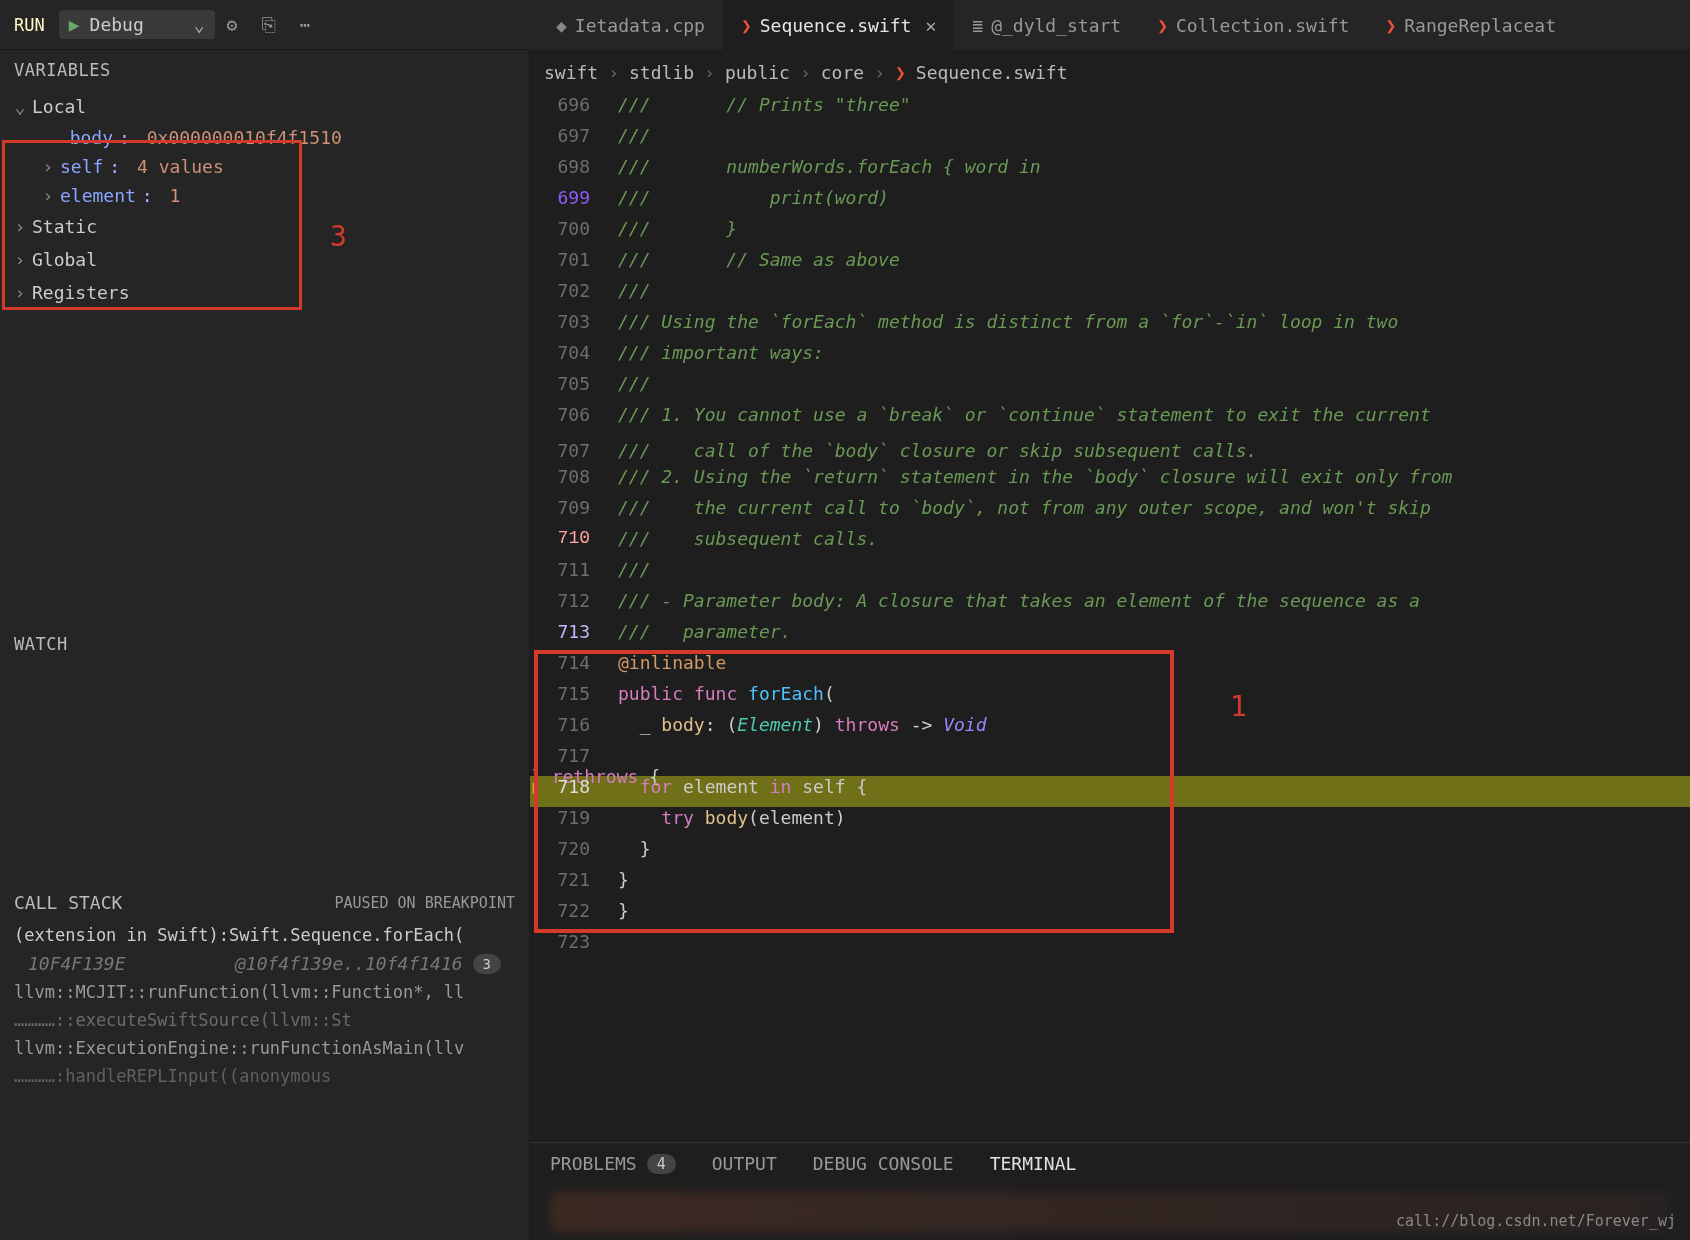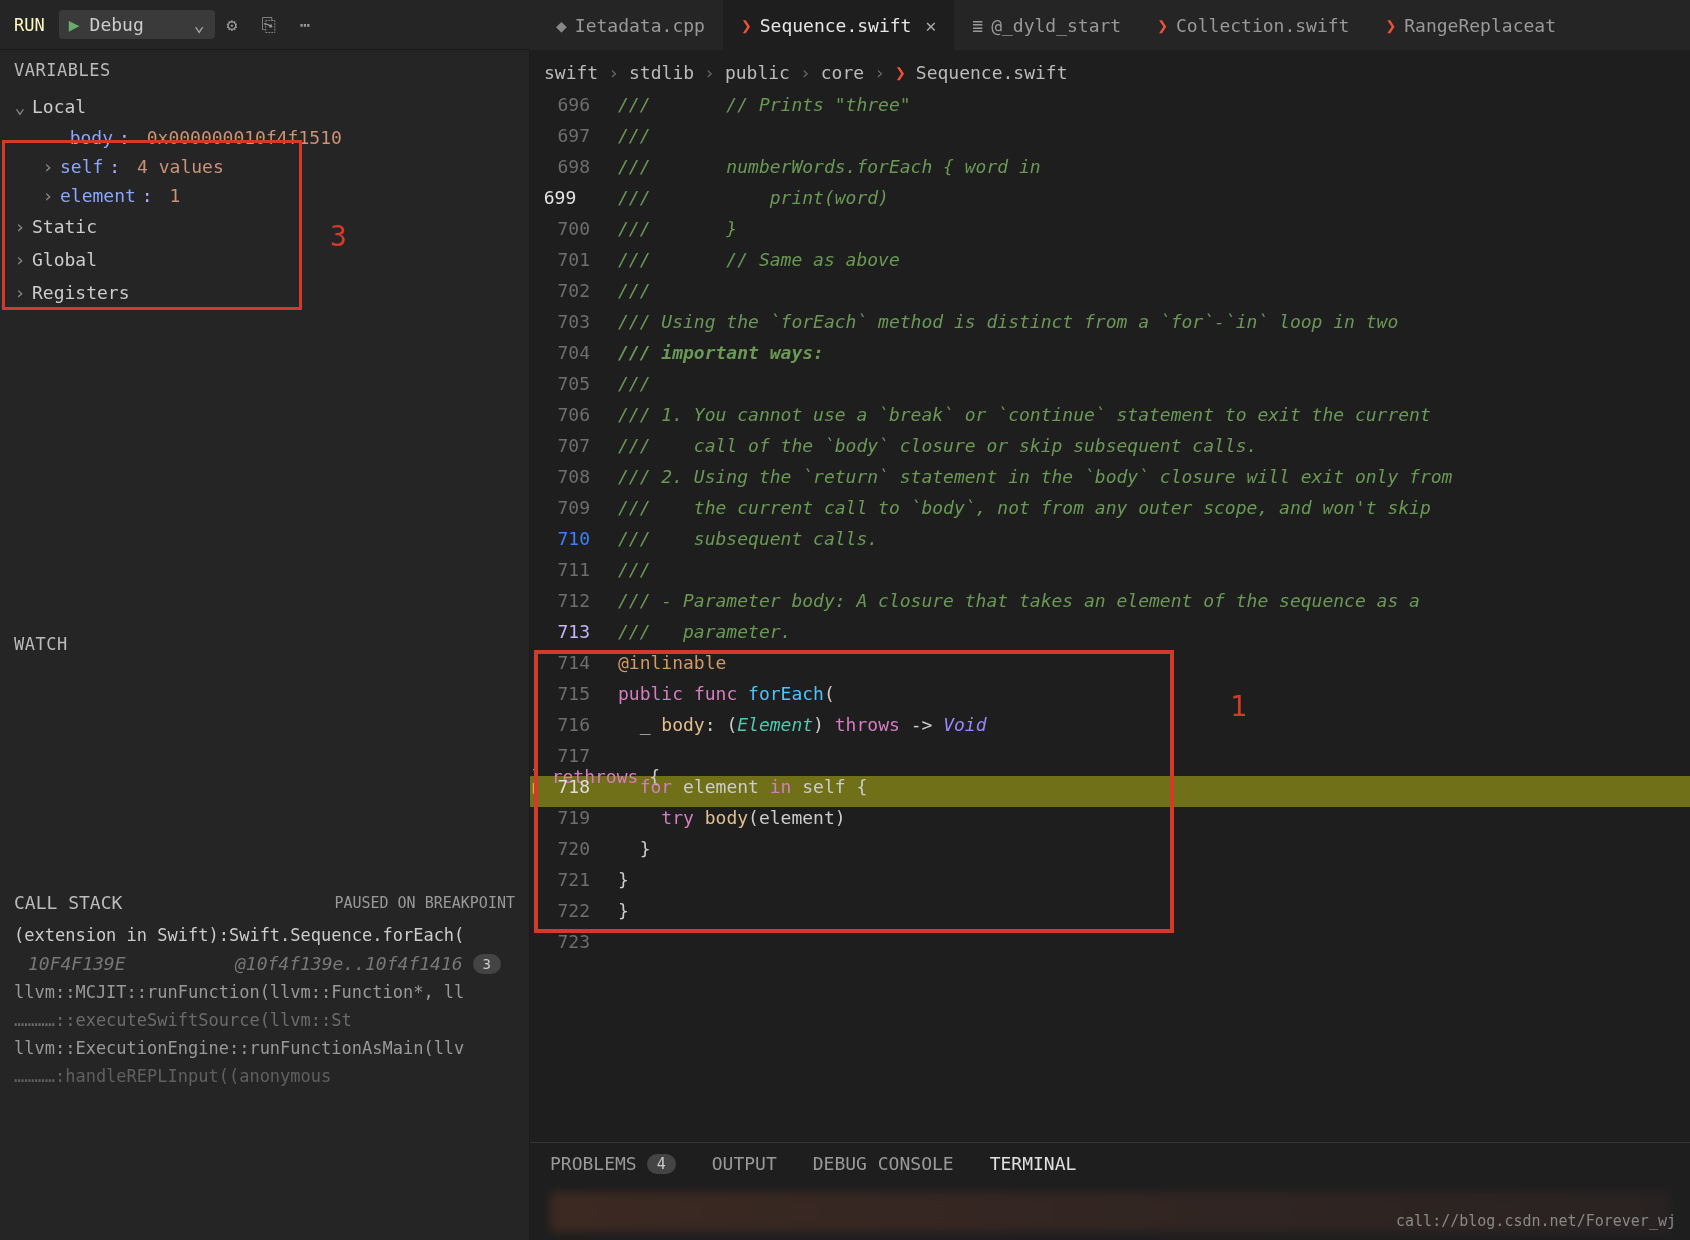--- a/index.html
+++ b/index.html
@@ -215,65 +215,65 @@
               </div>
               <div class="ln-row" style="display:flex;">
                 <span class="gutter" style="width:88px;text-align:right;padding-right:28px;color:#6e6e6e;">697</span>
                 <span class="lines" style="flex:1;"><span class="c">///</span></span>
               </div>
               <div class="ln-row" style="display:flex;">
                 <span class="gutter" style="width:88px;text-align:right;padding-right:28px;color:#6e6e6e;">698</span>
                 <span class="lines" style="flex:1;"><span class="c">///       numberWords.forEach { word in</span></span>
               </div>
               <div class="ln-row" style="display:flex;">
-                <span class="gutter" style="width:88px;text-align:center;padding-right:28px;color:#e5e5e5;">699</span>
+                <span class="gutter" style="width:88px;text-align:right;padding-right:28px;color:#8b5cf6;">699</span>
                 <span class="lines" style="flex:1;"><span class="c">///           print(word)</span></span>
               </div>
               <div class="ln-row" style="display:flex;">
                 <span class="gutter" style="width:88px;text-align:right;padding-right:28px;color:#6e6e6e;">700</span>
                 <span class="lines" style="flex:1;"><span class="c">///       }</span></span>
               </div>
               <div class="ln-row" style="display:flex;">
                 <span class="gutter" style="width:88px;text-align:right;padding-right:28px;color:#6e6e6e;">701</span>
                 <span class="lines" style="flex:1;"><span class="c">///       // Same as above</span></span>
               </div>
               <div class="ln-row" style="display:flex;">
                 <span class="gutter" style="width:88px;text-align:right;padding-right:28px;color:#6e6e6e;">702</span>
                 <span class="lines" style="flex:1;"><span class="c">///</span></span>
               </div>
               <div class="ln-row" style="display:flex;">
                 <span class="gutter" style="width:88px;text-align:right;padding-right:28px;color:#6e6e6e;">703</span>
                 <span class="lines" style="flex:1;"><span class="c">/// Using the `forEach` method is distinct from a `for`-`in` loop in two</span></span>
               </div>
               <div class="ln-row" style="display:flex;">
                 <span class="gutter" style="width:88px;text-align:right;padding-right:28px;color:#6e6e6e;">704</span>
-                <span class="lines" style="flex:1;font-weight:bold;"><span class="c">/// important ways:</span></span>
+                <span class="lines" style="flex:1;"><span class="c">/// important ways:</span></span>
               </div>
               <div class="ln-row" style="display:flex;">
                 <span class="gutter" style="width:88px;text-align:right;padding-right:28px;color:#6e6e6e;">705</span>
                 <span class="lines" style="flex:1;"><span class="c">///</span></span>
               </div>
               <div class="ln-row" style="display:flex;">
                 <span class="gutter" style="width:88px;text-align:right;padding-right:28px;color:#6e6e6e;">706</span>
                 <span class="lines" style="flex:1;"><span class="c">/// 1. You cannot use a `break` or `continue` statement to exit the current</span></span>
               </div>
-              <div class="ln-row" style="display:flex;">
+              <div class="ln-row" style="display:flex;align-items:center;">
                 <span class="gutter" style="width:88px;text-align:right;padding-right:28px;color:#6e6e6e;">707</span>
                 <span class="lines" style="flex:1;"><span class="c">///    call of the `body` closure or skip subsequent calls.</span></span>
               </div>
               <div class="ln-row" style="display:flex;">
                 <span class="gutter" style="width:88px;text-align:right;padding-right:28px;color:#6e6e6e;">708</span>
                 <span class="lines" style="flex:1;"><span class="c">/// 2. Using the `return` statement in the `body` closure will exit only from</span></span>
               </div>
               <div class="ln-row" style="display:flex;">
                 <span class="gutter" style="width:88px;text-align:right;padding-right:28px;color:#6e6e6e;">709</span>
                 <span class="lines" style="flex:1;"><span class="c">///    the current call to `body`, not from any outer scope, and won't skip</span></span>
               </div>
               <div class="ln-row" style="display:flex;">
-                <span class="gutter" style="width:88px;padding-right:28px;color:#3b82f6;">710</span>
+                <span class="gutter" style="width:88px;padding-right:28px;color:#fca5a5;font-family:Liberation Mono, monospace;">710</span>
                 <span class="lines" style="flex:1;"><span class="c">///    subsequent calls.</span></span>
               </div>
               <div class="ln-row" style="display:flex;">
                 <span class="gutter" style="width:88px;text-align:right;padding-right:28px;color:#6e6e6e;">711</span>
                 <span class="lines" style="flex:1;"><span class="c">///</span></span>
               </div>
               <div class="ln-row" style="display:flex;">
                 <span class="gutter" style="width:88px;text-align:right;padding-right:28px;color:#6e6e6e;">712</span>
                 <span class="lines" style="flex:1;"><span class="c">/// - Parameter body: A closure that takes an element of the sequence as a</span></span>
               </div>

